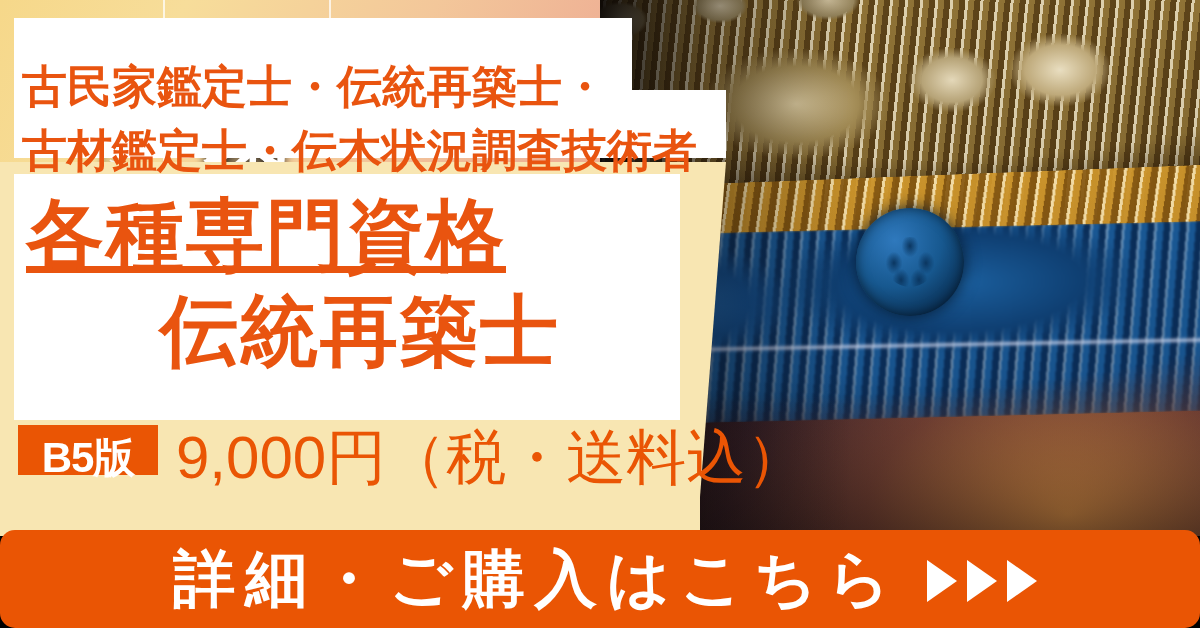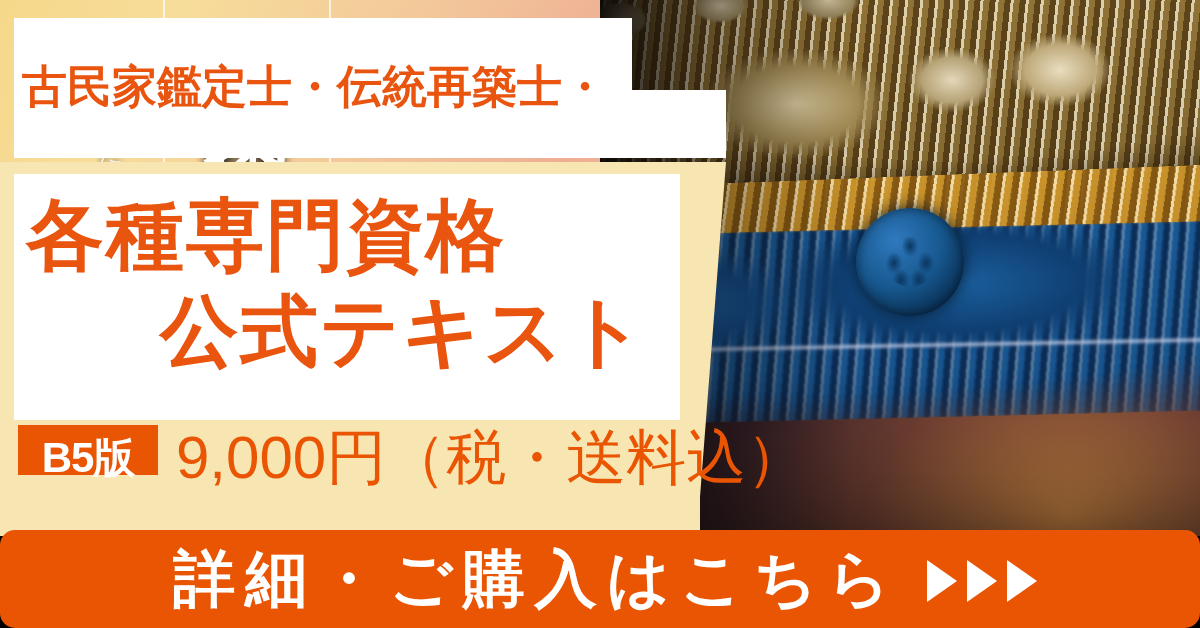--- a/index.html
+++ b/index.html
@@ -167,21 +167,21 @@
   }
   .title1,.title2{
     position:absolute;
     color:#e9540f;
     font-weight:700;
     font-size:78px;
     line-height:1;
     letter-spacing:2px;
     white-space:nowrap;
   }
-  .title1{left:26px;top:196px;}
+  .title1{left:26px;top:196px;text-decoration:underline;}
   .title2{left:160px;top:292px;}
 
   
   .badge{
     position:absolute;left:18px;top:425px;width:140px;height:50px;
     background:#ea5504;
     color:#ffffff;
     font-size:42px;font-weight:700;line-height:66px;
     text-align:center;letter-spacing:-1px;
   }
@@ -238,25 +238,26 @@
   <div class="cover-frame"></div>
   <div class="cover-sub">伝統構法、古民家活用のための調査と再生の</div>
   <div class="cover-title">古民家</div>
 
   <div class="cream2"></div>
   <div class="cream"></div>
 
   <div class="box-top"></div>
   <div class="headline">
     <div>古民家鑑定士・伝統再築士・</div>
+    <div>古材鑑定士・伝木状況調査技術者</div>
   </div>
 
   <div class="box-main"></div>
   <div class="title1">各種専門資格</div>
-  <div class="title2">公式テキスト</div>
+  <div class="title2">伝統再築士</div>
 
   <div class="badge">B5版</div>
   <div class="price">9,000円（税・送料込）</div>
 
   <div class="cta">
     <div class="cta-inner">
       <span class="cta-text">詳細・ご購入はこちら</span>
       <span class="arrows">
         <i></i>
         <i></i>

